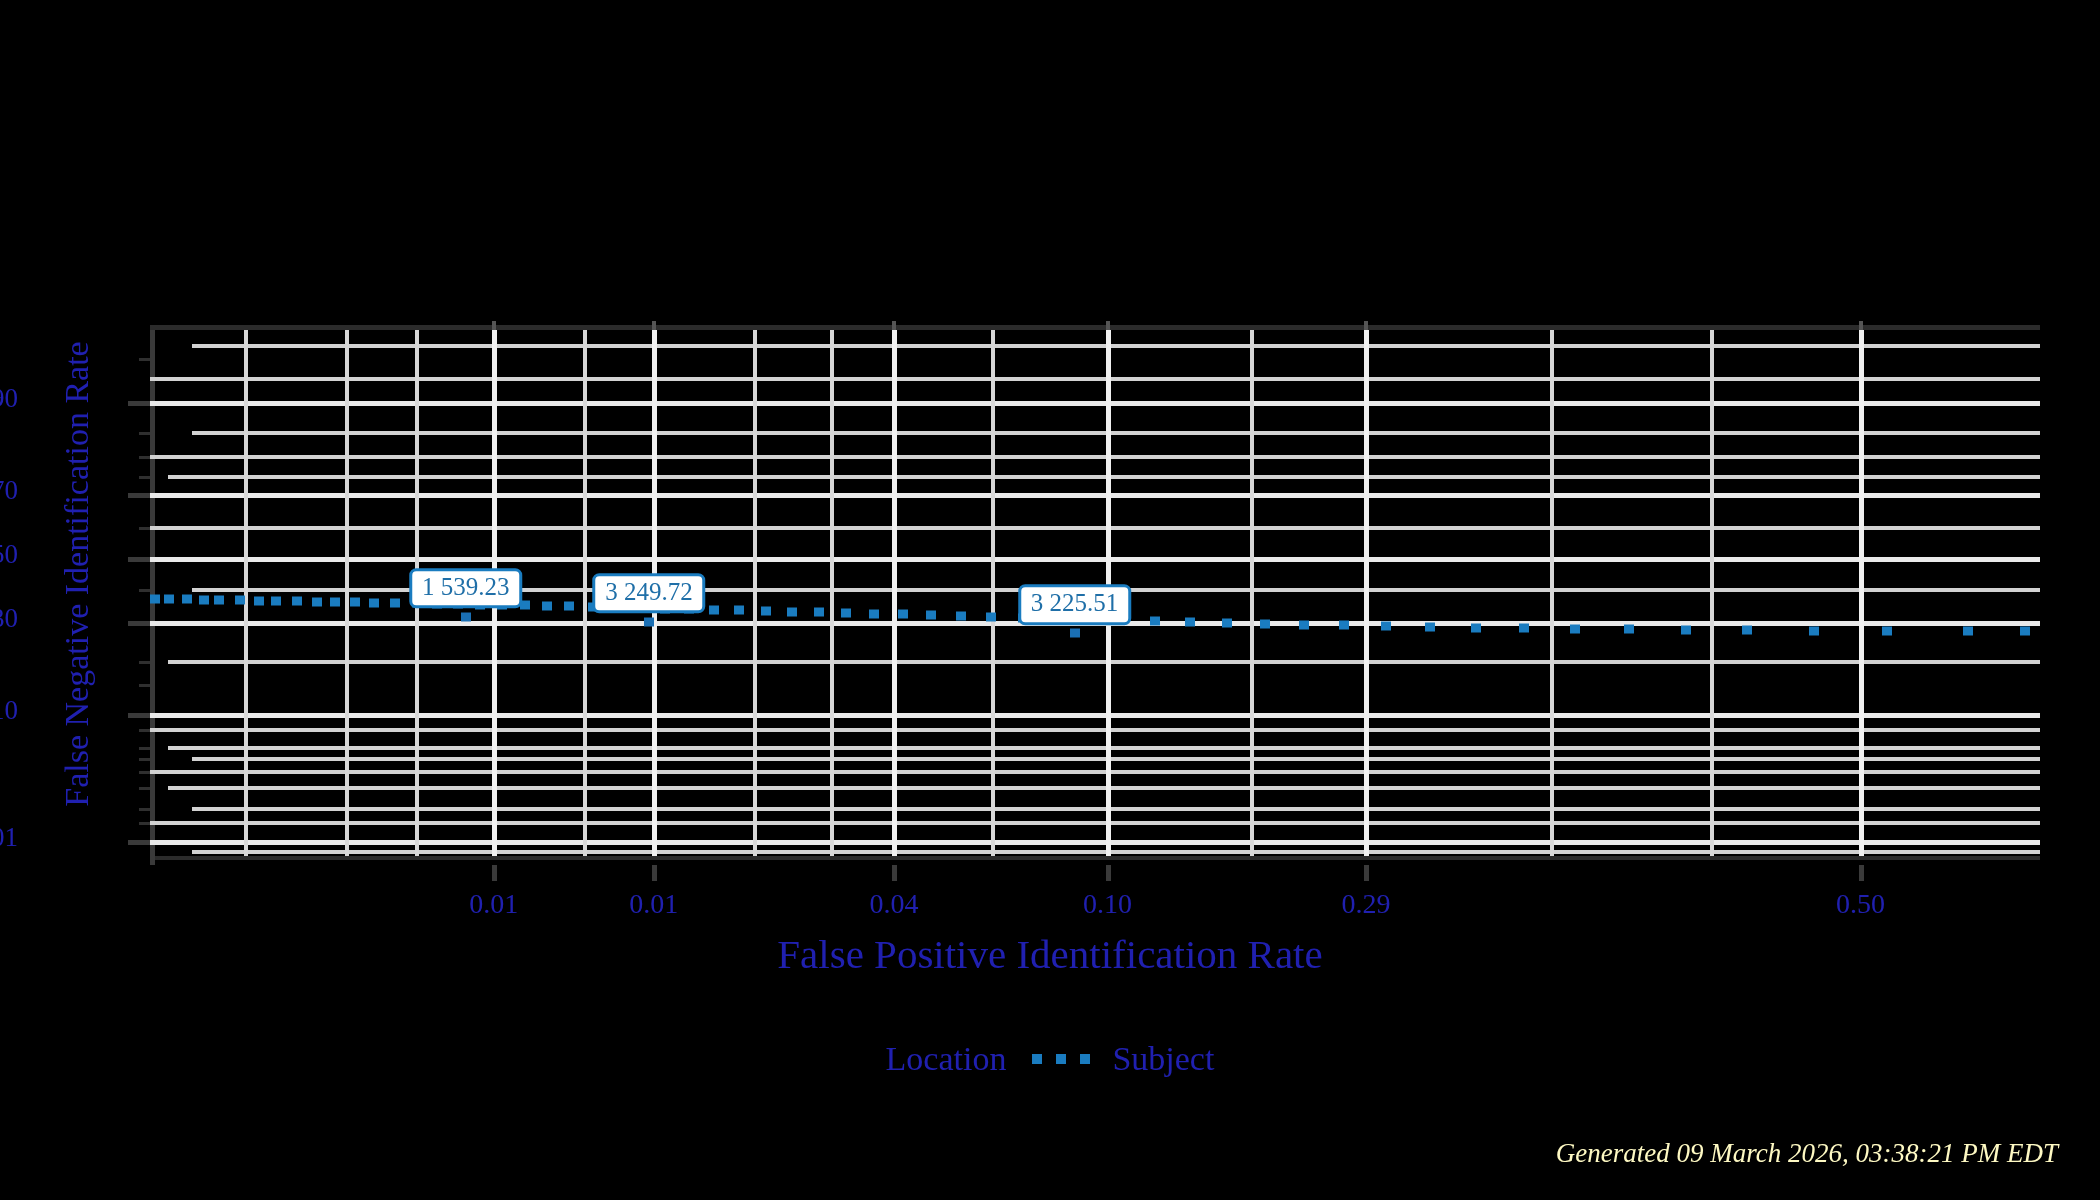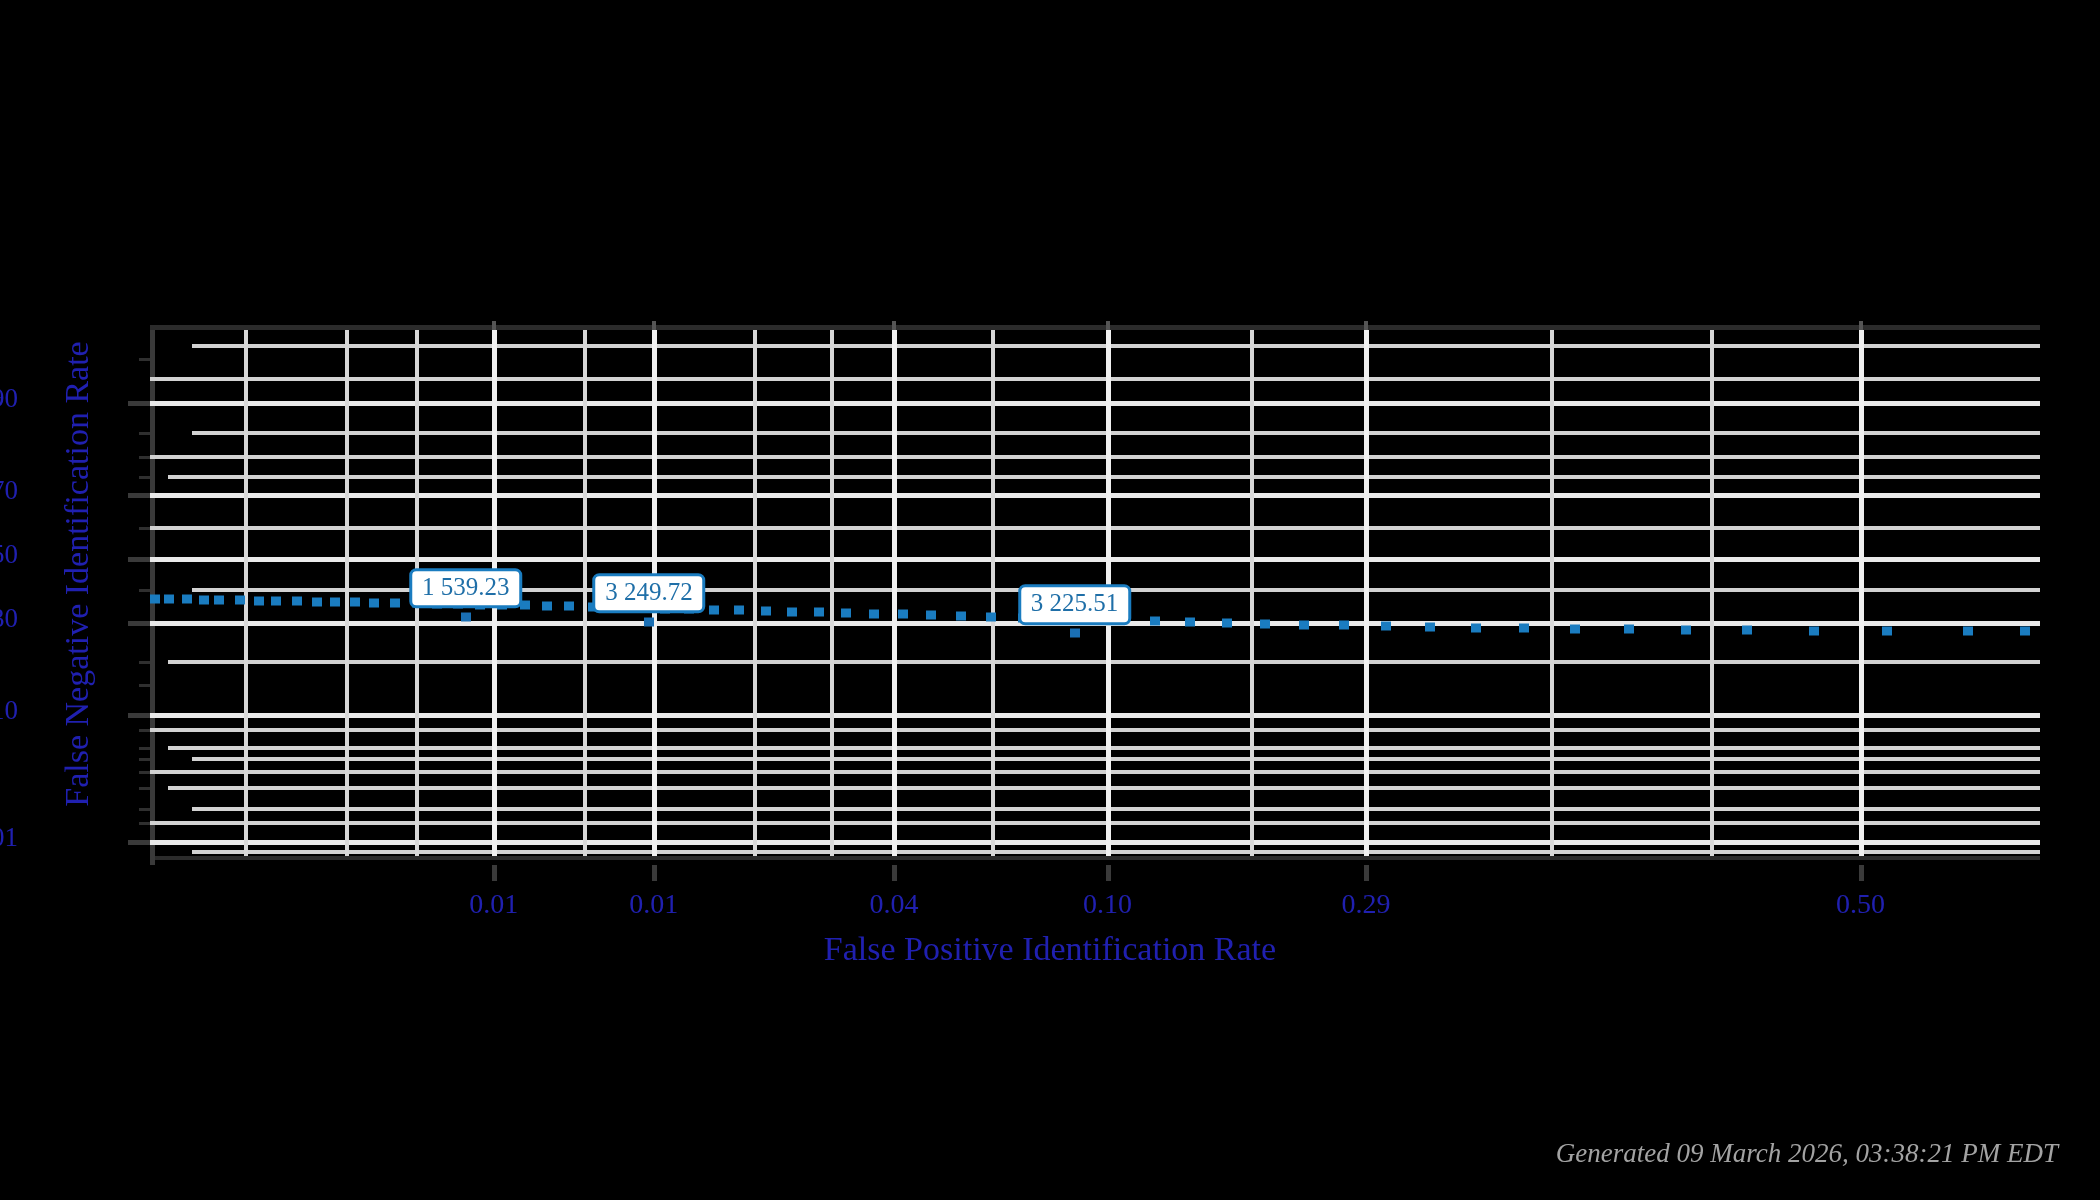--- a/index.html
+++ b/index.html
@@ -39,21 +39,21 @@
     font-size: 34px;
     color: #2020b0;
     white-space: nowrap;
   }
   .x-axis-title {
     position: absolute;
     left: 0;
     top: 930px;
     width: 2100px;
     text-align: center;
-    font-size: 34px;
+    font-size: 41px;
     color: #2020b0;
     white-space: nowrap;
   }
   #plot-area {
     position: absolute;
     left: 150px;
     top: 325px;
     width: 1890px;
     height: 535px;
     background: #000000;
@@ -196,21 +196,21 @@
     font-size: 34px;
     color: #2020b0;
     white-space: nowrap;
   }
   .footer-note {
     position: absolute;
     right: 42px;
     top: 1138px;
     font-size: 27px;
     font-style: italic;
-    color: #a3a3a3;
+    color: #fef9c3;
     white-space: nowrap;
   }
 </style>
 </head>
 <body>
 
 <div id="root">
 
 
   <div class="y-axis-title">False Negative Identification Rate</div>
@@ -358,20 +358,27 @@
         <div class="dot" style="left: 1874.63px; top: 301.489px; background: rgb(26, 124, 192);"></div>
         <div class="callout-anchor" style="left: 315.699px; top: 286.71px;"></div>
         <div class="callout" style="left: 315.699px; top: 278.71px;">1 539.23</div>
         <div class="callout-anchor" style="left: 498.926px; top: 291.63px;"></div>
         <div class="callout" style="left: 498.926px; top: 283.63px;">3 249.72</div>
         <div class="callout-anchor" style="left: 924.551px; top: 303.098px;"></div>
         <div class="callout" style="left: 924.551px; top: 295.098px;">3 225.51</div>
       </div>
   </div>
 
+  <div class="legend">
+    <span class="legend-title">Location</span>
+    <span class="legend-entry">
+      <span class="legend-swatch"></span>
+      <span class="legend-label">Subject</span>
+    </span>
+  </div>
 
   <div class="footer-note">Generated 09 March 2026, 03:38:21 PM EDT</div>
 
 <div class="ytick-label" style="top: 397.98px;">0.90</div>
     <div class="ytick-label" style="top: 490.19px;">0.70</div>
     <div class="ytick-label" style="top: 554.055px;">0.50</div>
     <div class="ytick-label" style="top: 617.92px;">0.30</div>
     <div class="ytick-label" style="top: 710.131px;">0.10</div>
     <div class="ytick-label" style="top: 837.373px;">0.01</div>
   </div>

